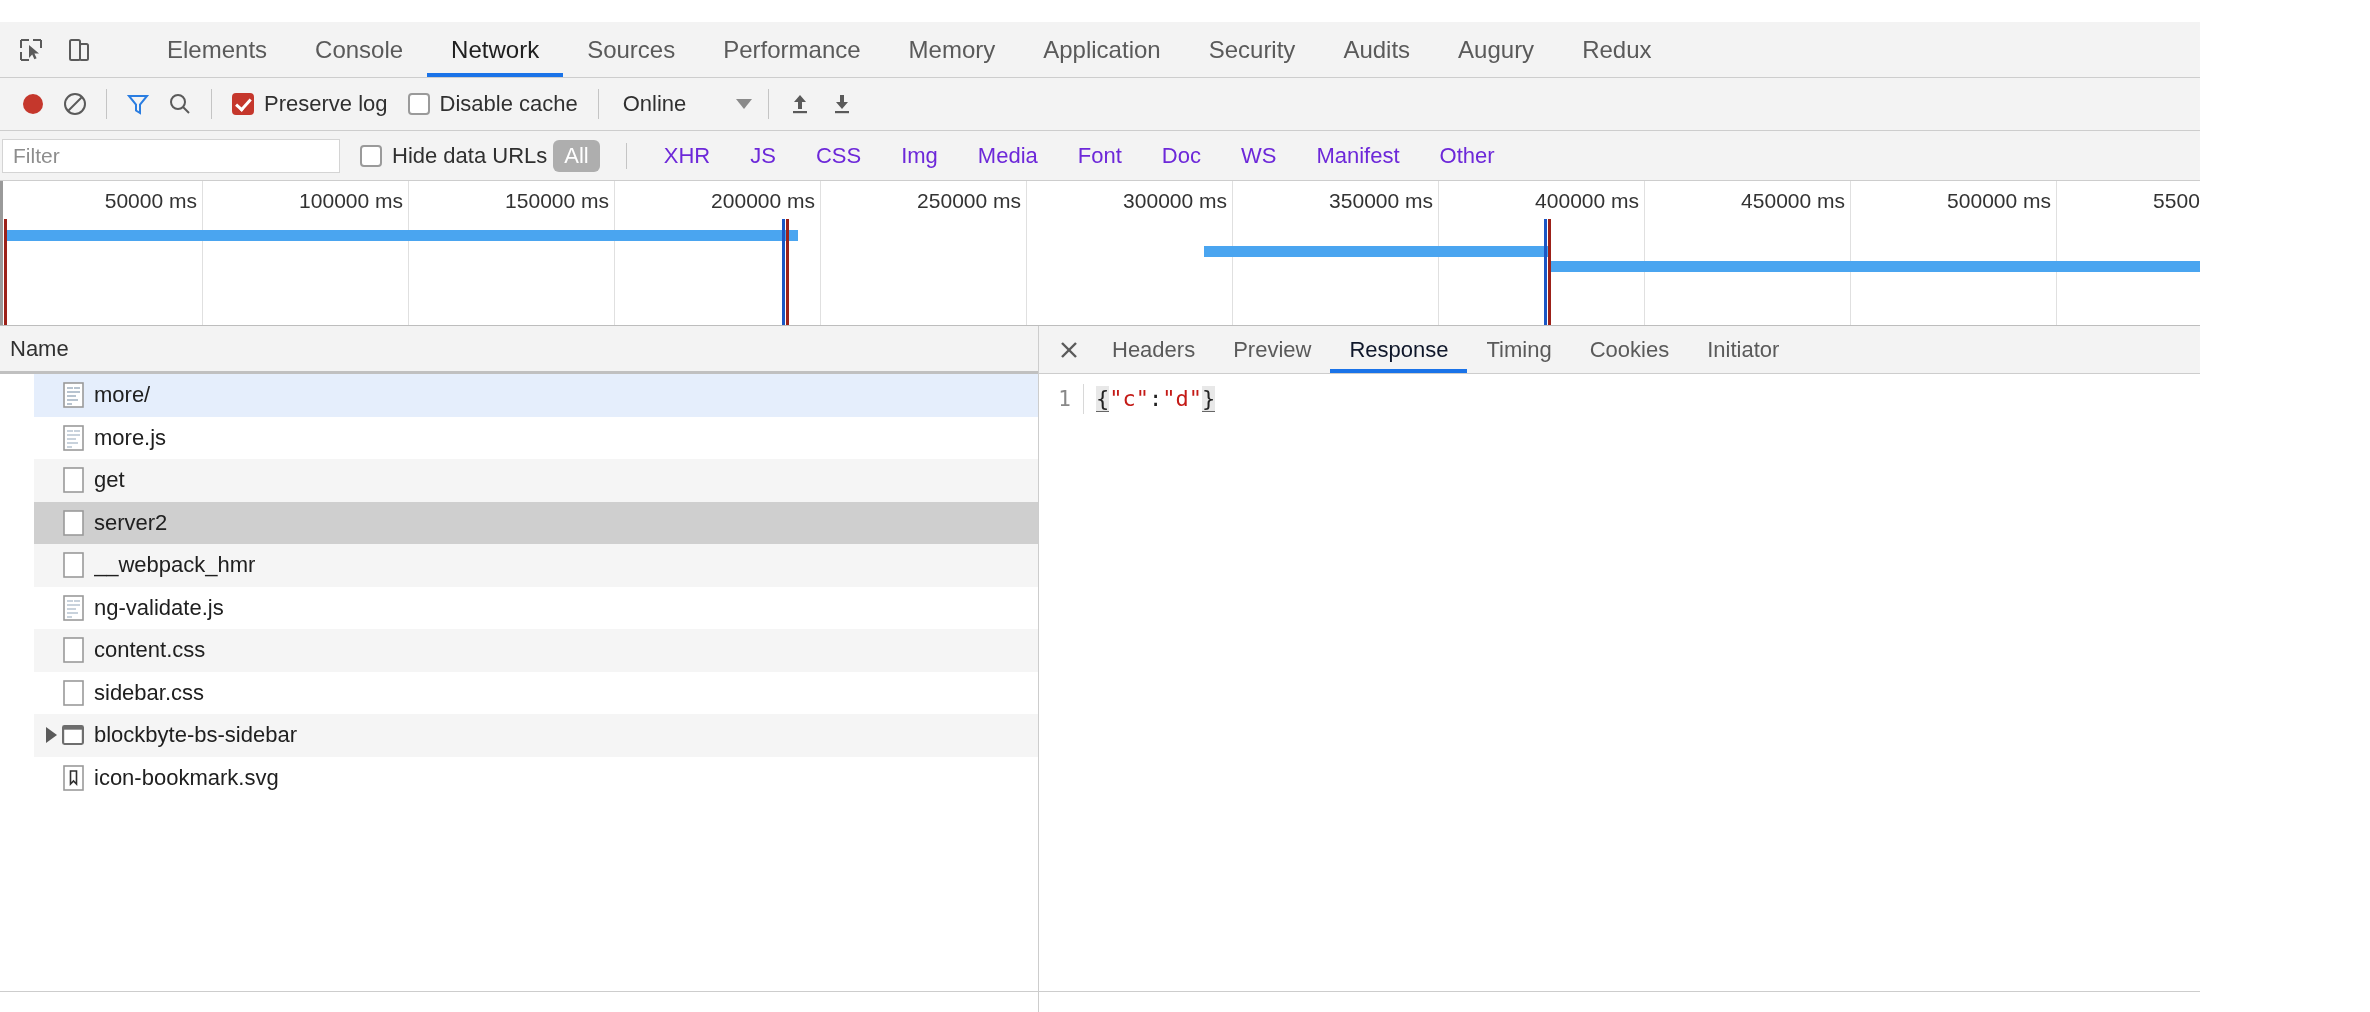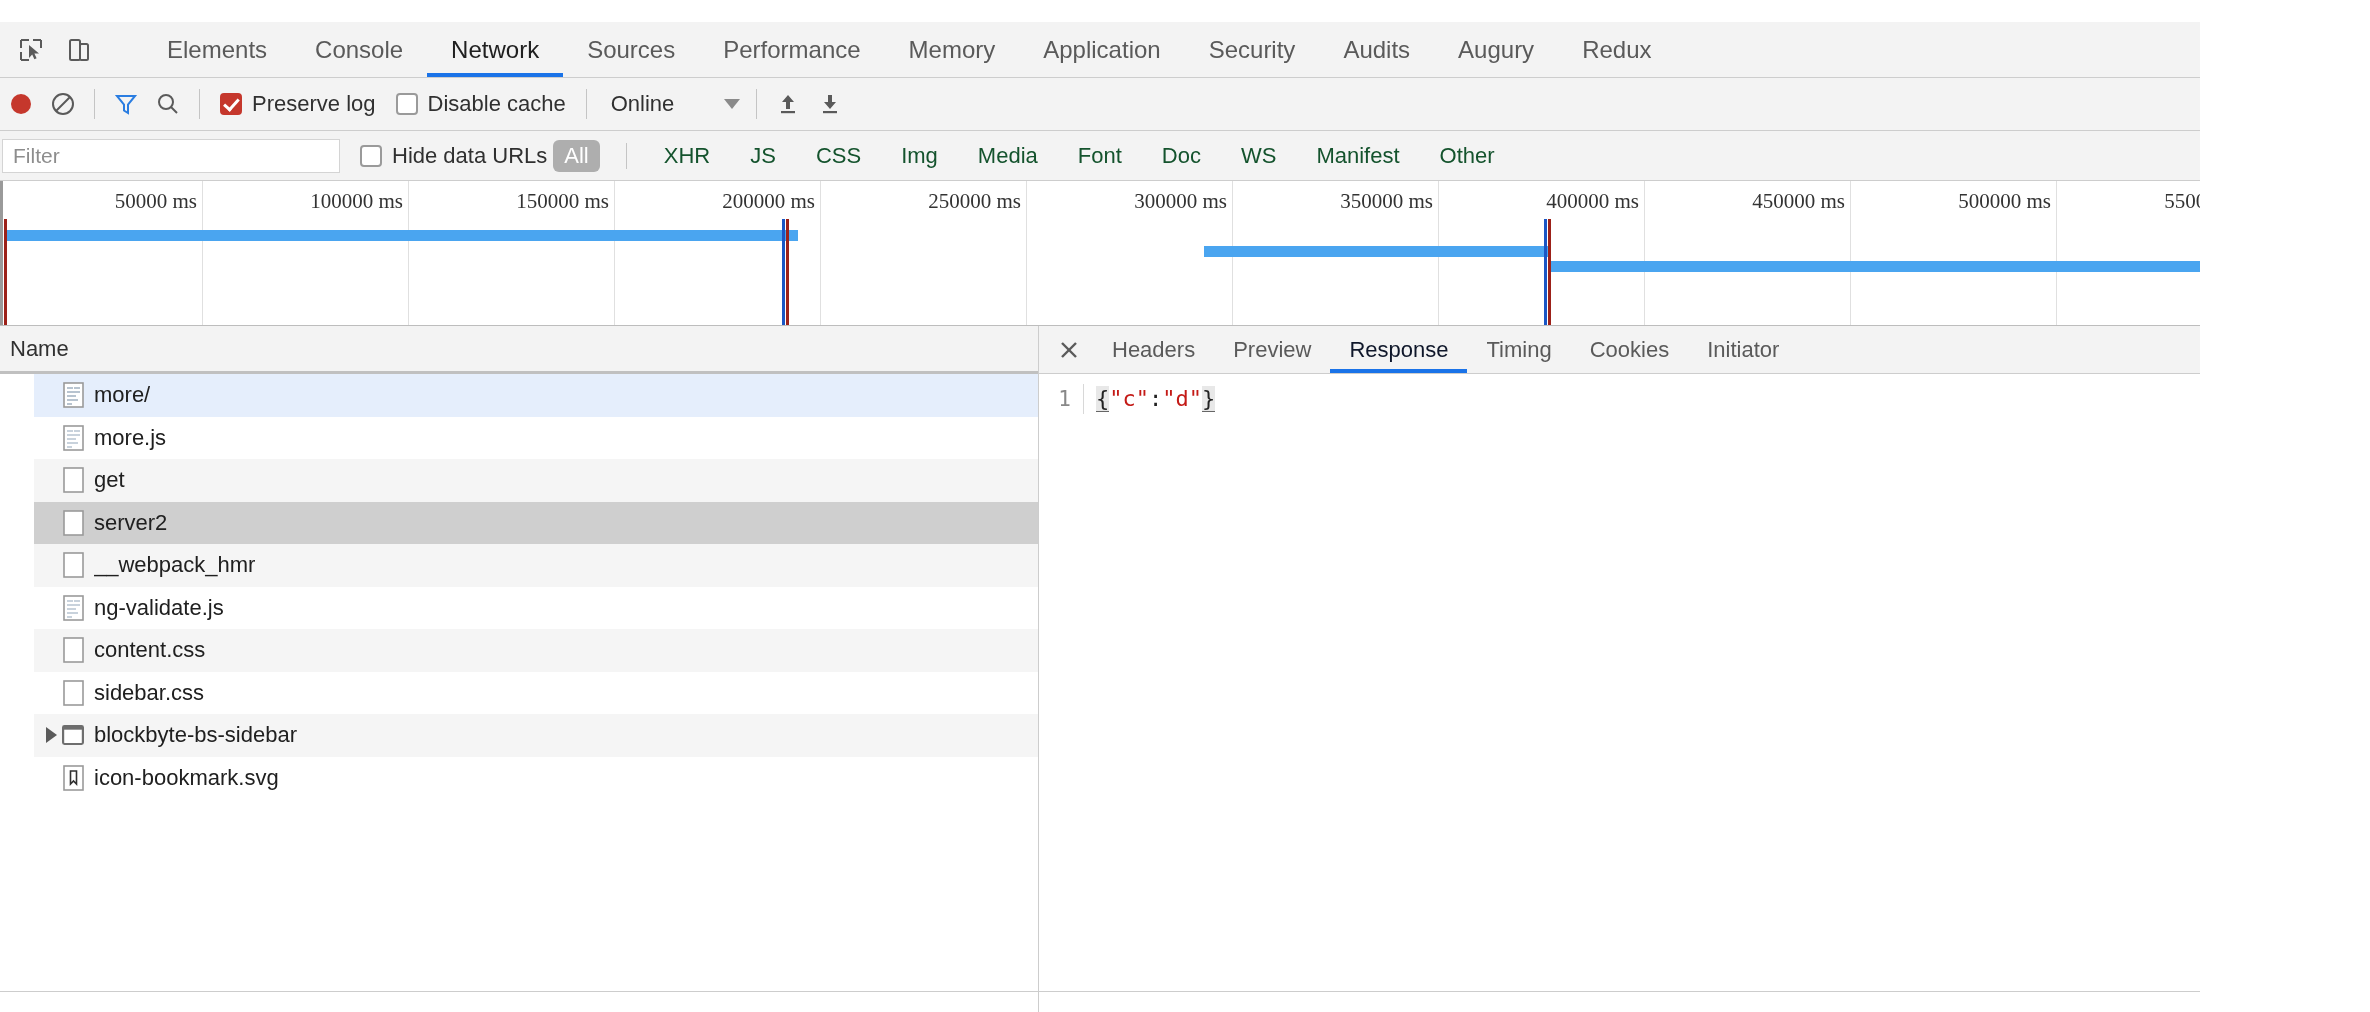--- a/index.html
+++ b/index.html
@@ -52,21 +52,21 @@
     height: 4px; background: #1a73e8;
   }
 
   
   .nettoolbar {
     height: 53px;
     background: #f3f3f3;
     border-bottom: 1px solid #cdcdcd;
     display: flex;
     align-items: center;
-    padding: 0 0;
+    padding: 0 12px;
     gap: 0;
   }
   .ntb-btn {
     width: 42px; height: 42px;
     display:flex; align-items:center; justify-content:center;
     cursor: pointer;
   }
   .ntb-sep { width:1px; height: 30px; background:#c4c4c4; margin: 0 10px; }
   .ntb-check {
     display:flex; align-items:center; gap: 10px;
@@ -131,21 +131,21 @@
   }
   .filter-input::placeholder { color: #8d8d8d; }
   .hidedata {
     display:flex; align-items:center; gap: 10px;
     margin-left: 20px; cursor: pointer;
     font-size: 22px; color:#303030;
     white-space: nowrap;
   }
   .chip {
     font-size: 22px;
-    color: #14532d;
+    color: #6d28d9;
     padding: 3px 11px;
     border-radius: 6px;
     cursor: pointer;
     white-space: nowrap;
   }
   .chip.active { background: #aeaeae; color:#fff; }
   .chips { display:flex; align-items:center; gap: 18px; margin-left: 6px; }
   .chip-sep { width:1px; height:26px; background:#c4c4c4; margin: 0 8px; }
 
   
@@ -153,21 +153,20 @@
     height: 145px;
     position: relative;
     background:#fff;
     border-bottom: 1px solid #bdbdbd;
     overflow: hidden;
   }
   .ov-ruler {
     height: 44px;
     position: relative;
     border-bottom: 0;
-    font-family: Liberation Serif, serif;
   }
   .ov-tick {
     position:absolute;
     top: 0; bottom: -101px;
     border-left: 1px solid #e0e0e0;
   }
   .ov-tick span {
     position: absolute;
     right: 6px; top: 8px;
     font-size: 21px;

